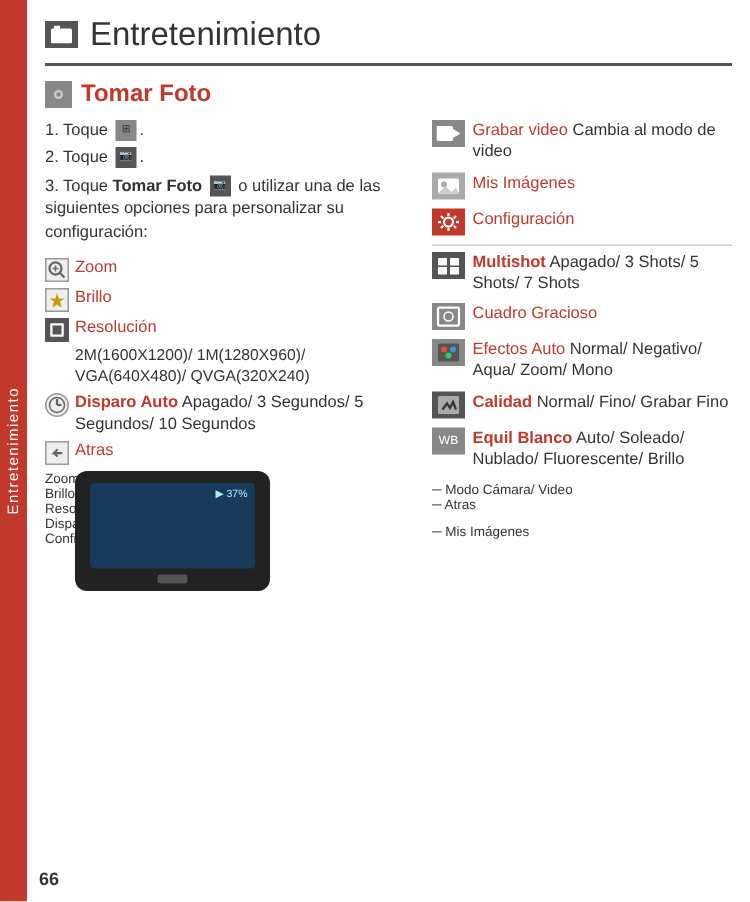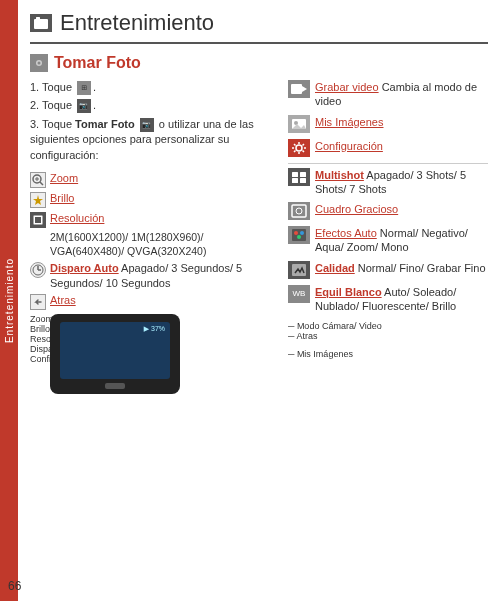--- a/index.html
+++ b/index.html
@@ -199,28 +199,28 @@
       width: 20px;
       height: 6px;
       background: #555;
       border-radius: 2px;
     }
 
     
     .page-number {
       position: absolute;
       bottom: 8px;
-      left: 8px;
+      left: 26px;
       font-size: 12px;
-      font-weight: normal;
+      font-weight: bold;
       color: #333;
     }
 
     .bold { font-weight: bold; }
-    .red { color: #c0392b; text-decoration: underline; }
+    .red { color: #c0392b; }
   </style>
 </head>
 <body>
 
 <div class="side-label">
   <span>Entretenimiento</span>
 </div>
 
 <div class="main-content">
 

